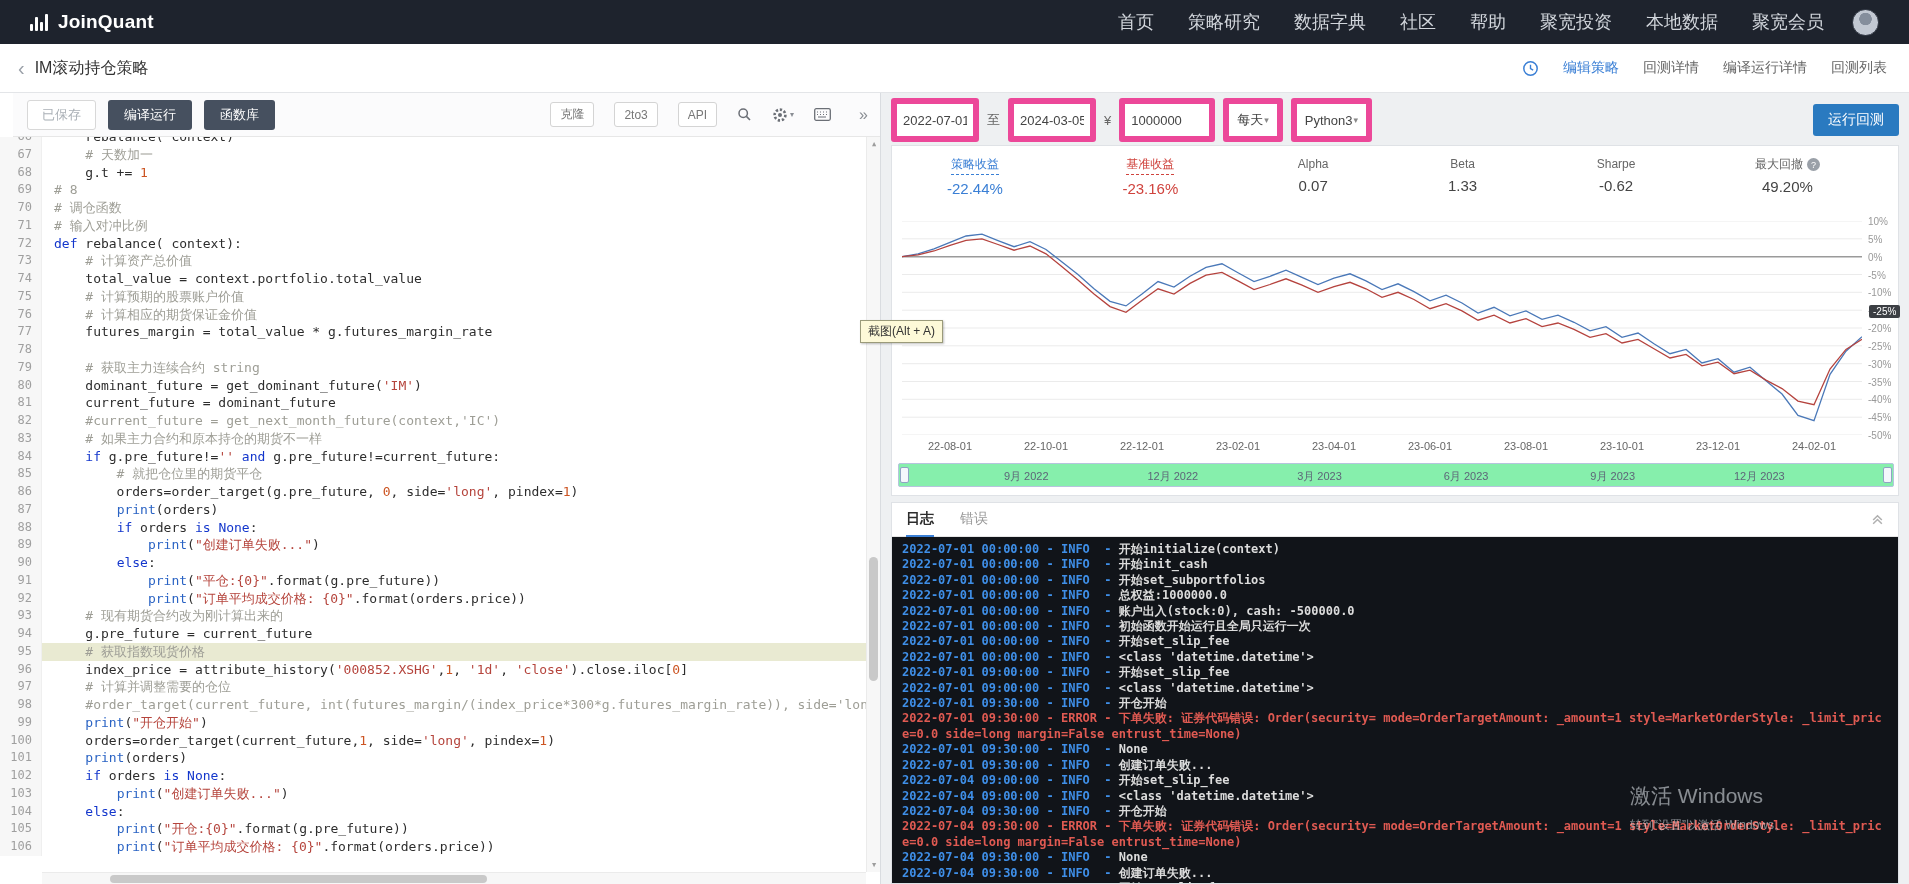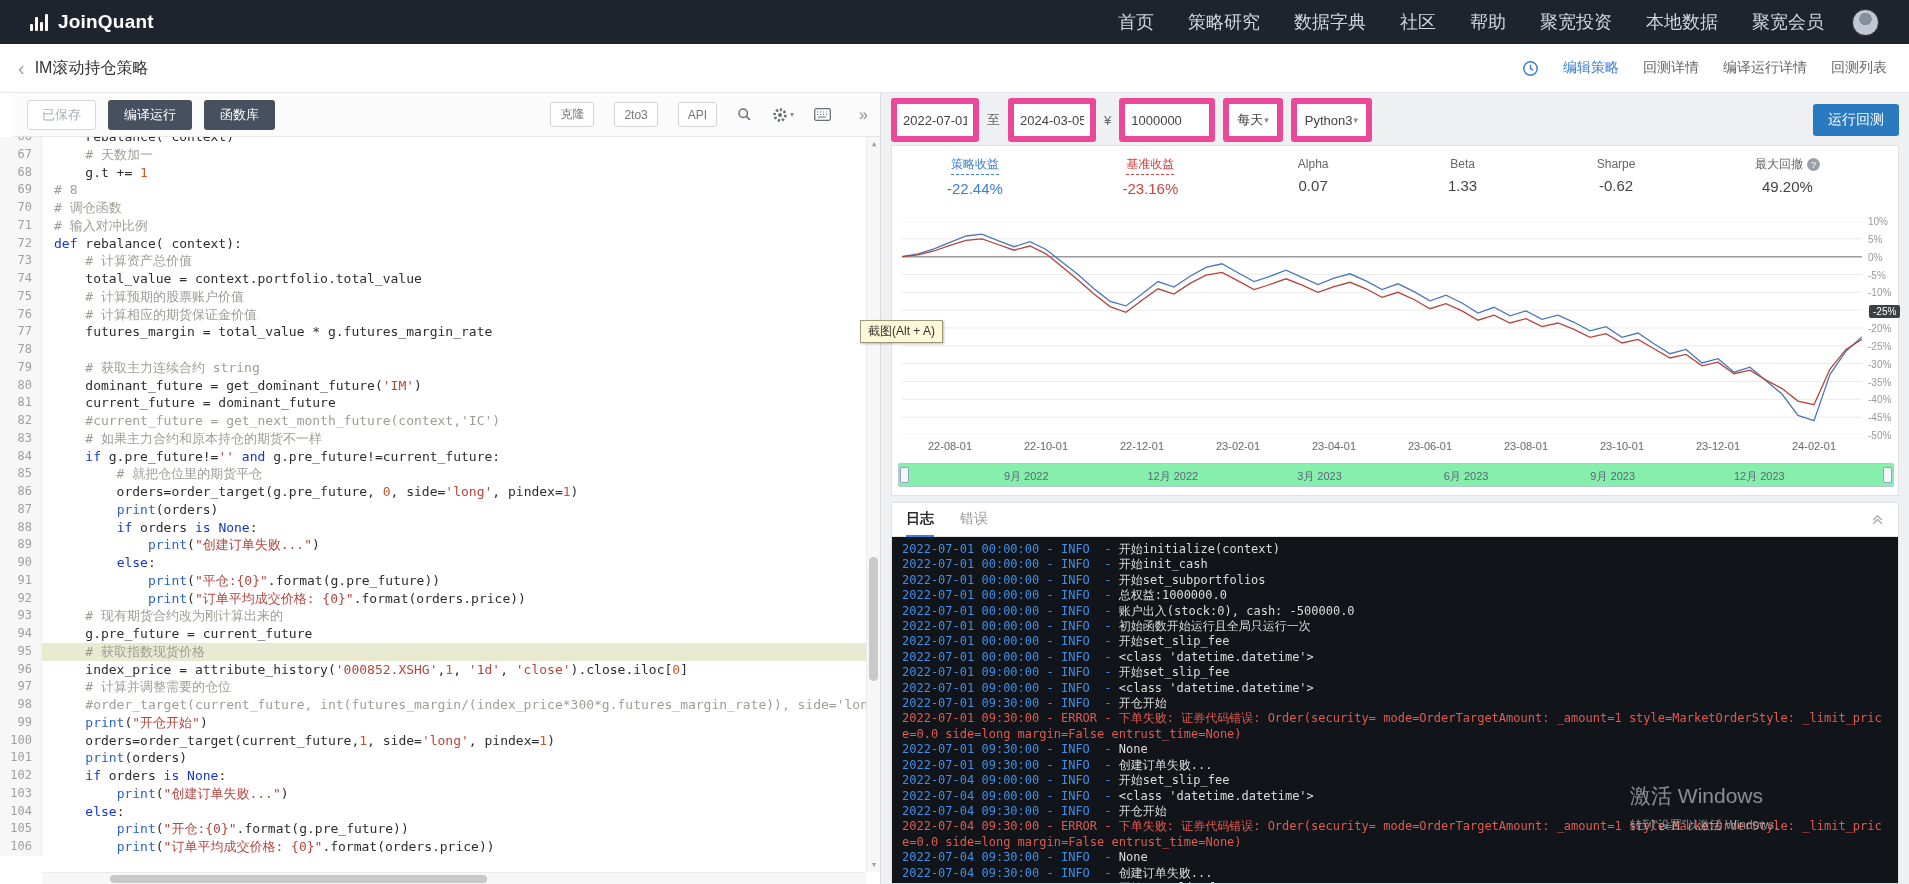--- a/index.html
+++ b/index.html
@@ -95,21 +95,21 @@
   .nav-handle { position:absolute; top:3px; width:9px; height:16px; background:#f4f7fc; border:1px solid #8fa3c4; border-radius:2px; cursor:ew-resize; }
   .nav-handle.left { left:1px; } .nav-handle.right { right:1px; }
 
   .log-card { flex:1; background:#fff; border:1px solid #dfe2e6; margin-top:6px; display:flex; flex-direction:column; min-height:0; overflow:hidden; }
   .log-tabs { height:34px; flex:none; display:flex; align-items:center; gap:26px; padding:0 14px; border-bottom:1px solid #e6e6e6; }
   .log-tab { font-size:14px; color:#999; height:34px; display:inline-flex; align-items:center; border-bottom:2px solid transparent; cursor:pointer; }
   .log-tab.active { color:#2d2d2d; font-weight:bold; border-bottom-color:#3a7fd5; }
   .collapse-btn { margin-left:auto; cursor:pointer; display:inline-flex; }
   .log-body { flex:1; background:#111419; color:#dcdcdc; padding:5px 10px; overflow:hidden; position:relative;
     font-family:"DejaVu Sans Mono","Liberation Mono",monospace; font-size:12px; line-height:15.4px; }
-  .log-line { white-space:pre-wrap; word-break:break-all; }
+  .log-line { white-space:pre-wrap; word-break:break-all;font-weight:bold; }
   .log-prefix { color:#3f8fe8; }
   .log-line.error, .log-line.error .log-prefix { color:#e05a52; }
 
   
   .tooltip { position:absolute; left:860px; top:320px; background:#fdf9d8; border:1px solid #9a9a7a;
     color:#333; font-size:12px; padding:2px 7px; z-index:20; box-shadow:1px 1px 2px rgba(0,0,0,.25); white-space:nowrap; }
   .ybadge { position:absolute; left:1869px; top:305px; background:#3c3f44; color:#fff; font-size:10px;
     padding:1px 4px; border-radius:2px; z-index:6; }
   .watermark { position:absolute; left:1630px; top:782px; z-index:8; color:rgba(235,240,245,.55); pointer-events:none; }
   .wm1 { font-size:21px; } .wm2 { font-size:12px; margin-top:7px; }

